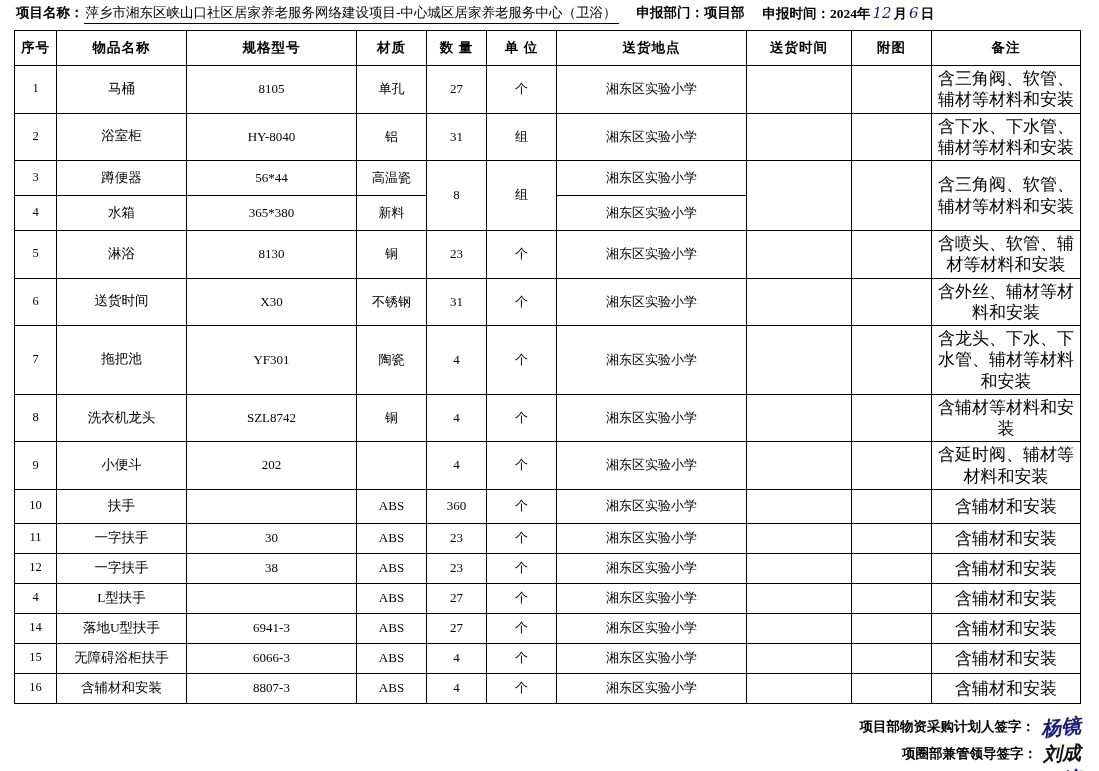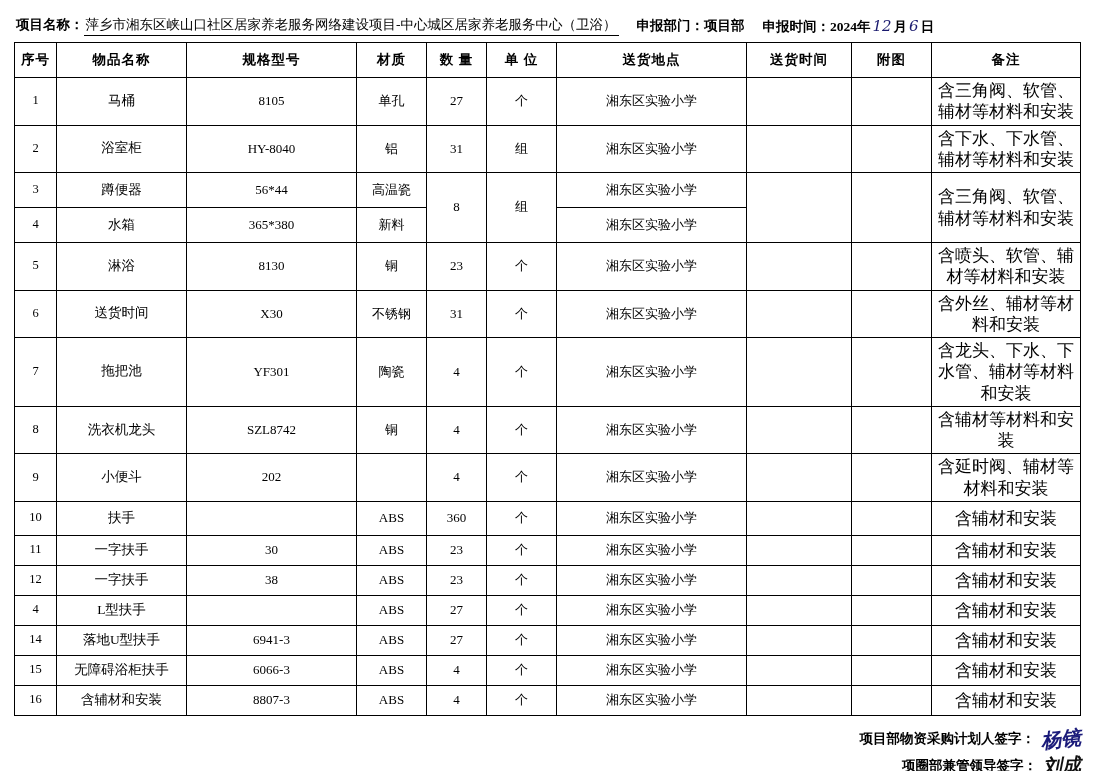--- a/index.html
+++ b/index.html
@@ -26,23 +26,23 @@
     text-align: center;
     font-size: 22px;
     font-weight: bold;
     letter-spacing: 1px;
     margin-top: 42px;
     margin-bottom: 10px;
     font-family: "Liberation Serif", "DejaVu Serif", serif;
   }
   .meta-row {
     display: flex;
-    align-items: center;
+    align-items: flex-start;
     font-size: 13.5px;
-    margin: 16px 2px 6px 2px;
+    margin: 4px 2px 6px 2px;
     white-space: nowrap;
   }
   .meta-left {
     flex: 0 0 auto;
     font-weight: bold;
   }
   .meta-left .label { font-weight: bold; }
   .meta-left .value {
     font-weight: normal;
     border-bottom: 1px solid #000;

